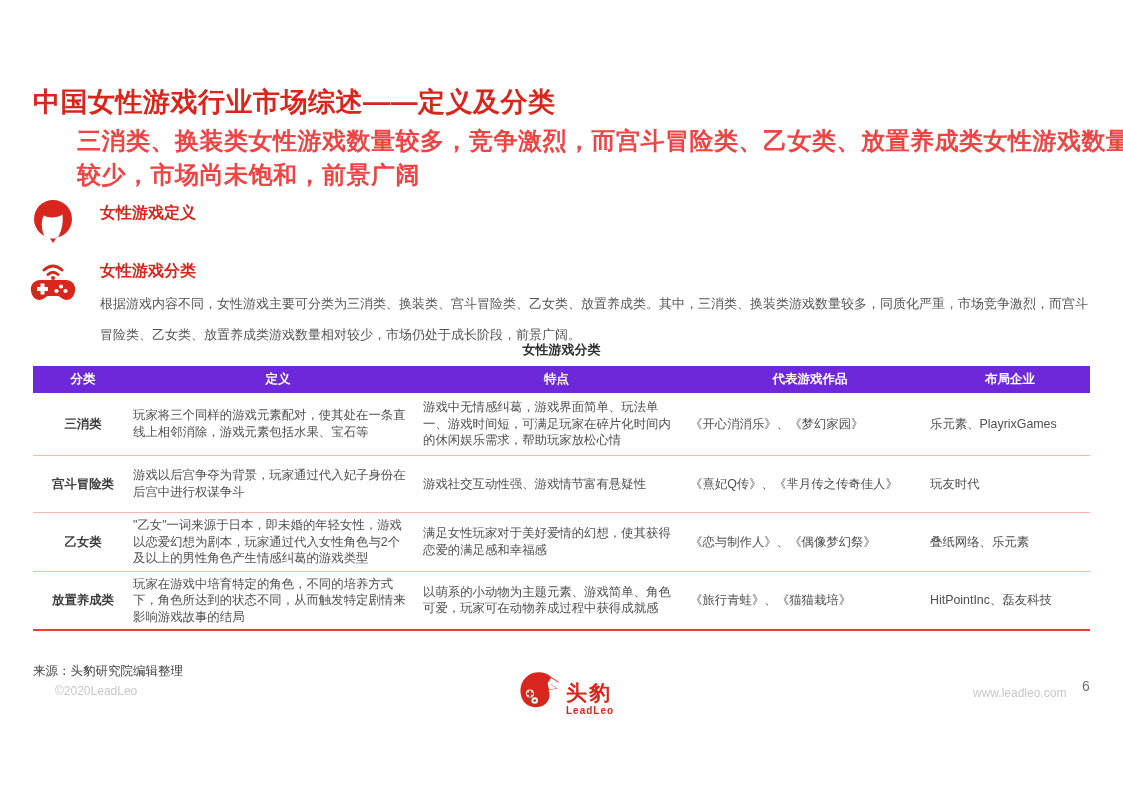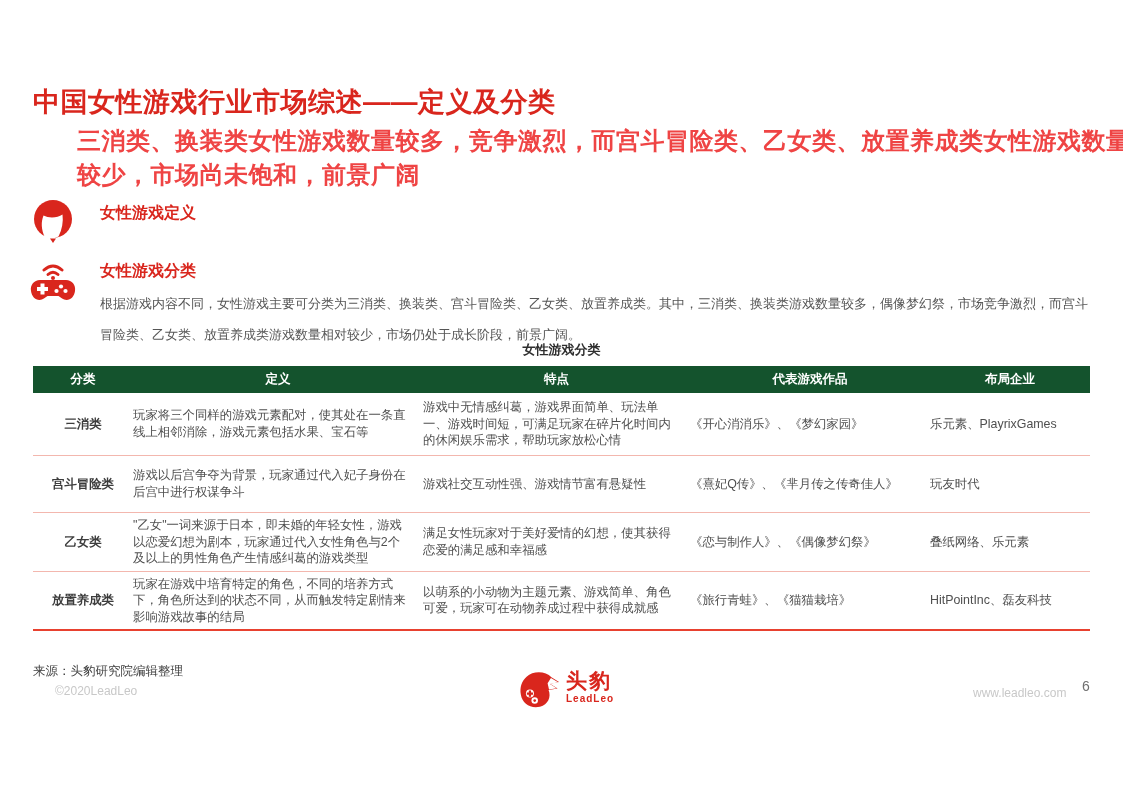--- a/index.html
+++ b/index.html
@@ -35,21 +35,21 @@
   .table-title {
     position:absolute; left:33px; top:341px; width:1057px;
     text-align:center; font-size:13px; font-weight:bold; color:#2f2f2f;
   }
   table.cls-table {
     position:absolute; left:33px; top:366px; width:1057px;
     border-collapse:collapse; table-layout:fixed;
     border-bottom:2px solid #e8412f;
   }
   table.cls-table thead th {
-    background:#14532d; color:#ffffff;
+    background:#6d28d9; color:#ffffff;
     font-size:12.5px; font-weight:bold;
     height:27px; text-align:center; vertical-align:middle;
   }
   table.cls-table tbody td {
     font-size:12.4px; color:#4f4f4f; line-height:16.5px;
     vertical-align:middle; padding:4px 14px 4px 0;
     border-bottom:1px solid #f3b7ae;
   }
   table.cls-table tbody tr:last-child td { border-bottom:none; }
   table.cls-table tbody td.c-cat {
@@ -66,21 +66,21 @@
   .website {
     position:absolute; left:973px; top:686px;
     font-size:12px; color:#c8c8c8;
   }
   .page-num {
     position:absolute; left:1082px; top:678px;
     font-size:14px; color:#6f6f6f;
   }
   .logo {
     position:absolute; left:518px; top:670px;
-    display:flex; align-items:flex-start; gap:6px;
+    display:flex; align-items:flex-end; gap:6px;
   }
   .logo-text { display:flex; flex-direction:column; line-height:1; }
   .logo-cn { font-size:21px; font-weight:bold; color:#d9261d; letter-spacing:2px; }
   .logo-en { font-size:10px; font-weight:bold; color:#d9261d; margin-top:3px; letter-spacing:1px; }
 </style>
 </head>
 <body>
 
 <div class="page">
 
@@ -102,21 +102,21 @@
       <path d="M18,14.5 Q23,10 28,14.5" fill="none" stroke="#d9261d" stroke-width="3" stroke-linecap="round"></path>
       <circle cx="23" cy="18" r="2" fill="#d9261d"></circle>
       <path d="M10,20 L36,20 C42,20 46,25 45,31 C44.4,36 41,40 36.5,40 C33,40 31,37.5 28.5,36 L17.5,36 C15,37.5 13,40 9.5,40 C5,40 1.6,36 1,31 C0,25 4,20 10,20 Z" fill="#d9261d"></path>
       <path d="M10.5,23.5 h4 v3.5 h3.5 v4 h-3.5 v3.5 h-4 v-3.5 h-3.5 v-4 h3.5 z" fill="#ffffff"></path>
       <circle cx="31" cy="26.5" r="2.1" fill="#ffffff"></circle>
       <circle cx="35.5" cy="31" r="2.1" fill="#ffffff"></circle>
       <circle cx="26.5" cy="31" r="2.1" fill="#ffffff"></circle>
     </svg>
   </span>
   <div class="sec-heading" style="top:261px;">女性游戏分类</div>
-  <div class="sec-body" id="body-classify" style="top:288px;">根据游戏内容不同，女性游戏主要可分类为三消类、换装类、宫斗冒险类、乙女类、放置养成类。其中，三消类、换装类游戏数量较多，偶像梦幻祭，市场竞争激烈，而宫斗冒险类、乙女类、放置养成类游戏数量相对较少，市场仍处于成长阶段，前景广阔。</div>
+  <div class="sec-body" id="body-classify" style="top:288px;">根据游戏内容不同，女性游戏主要可分类为三消类、换装类、宫斗冒险类、乙女类、放置养成类。其中，三消类、换装类游戏数量较多，同质化严重，市场竞争激烈，而宫斗冒险类、乙女类、放置养成类游戏数量相对较少，市场仍处于成长阶段，前景广阔。</div>
 
   <div class="table-title">女性游戏分类</div>
 
   <table class="cls-table">
     <colgroup>
       <col style="width:100px">
         <col style="width:290px">
         <col style="width:267px">
         <col style="width:240px">
         <col style="width:160px">

